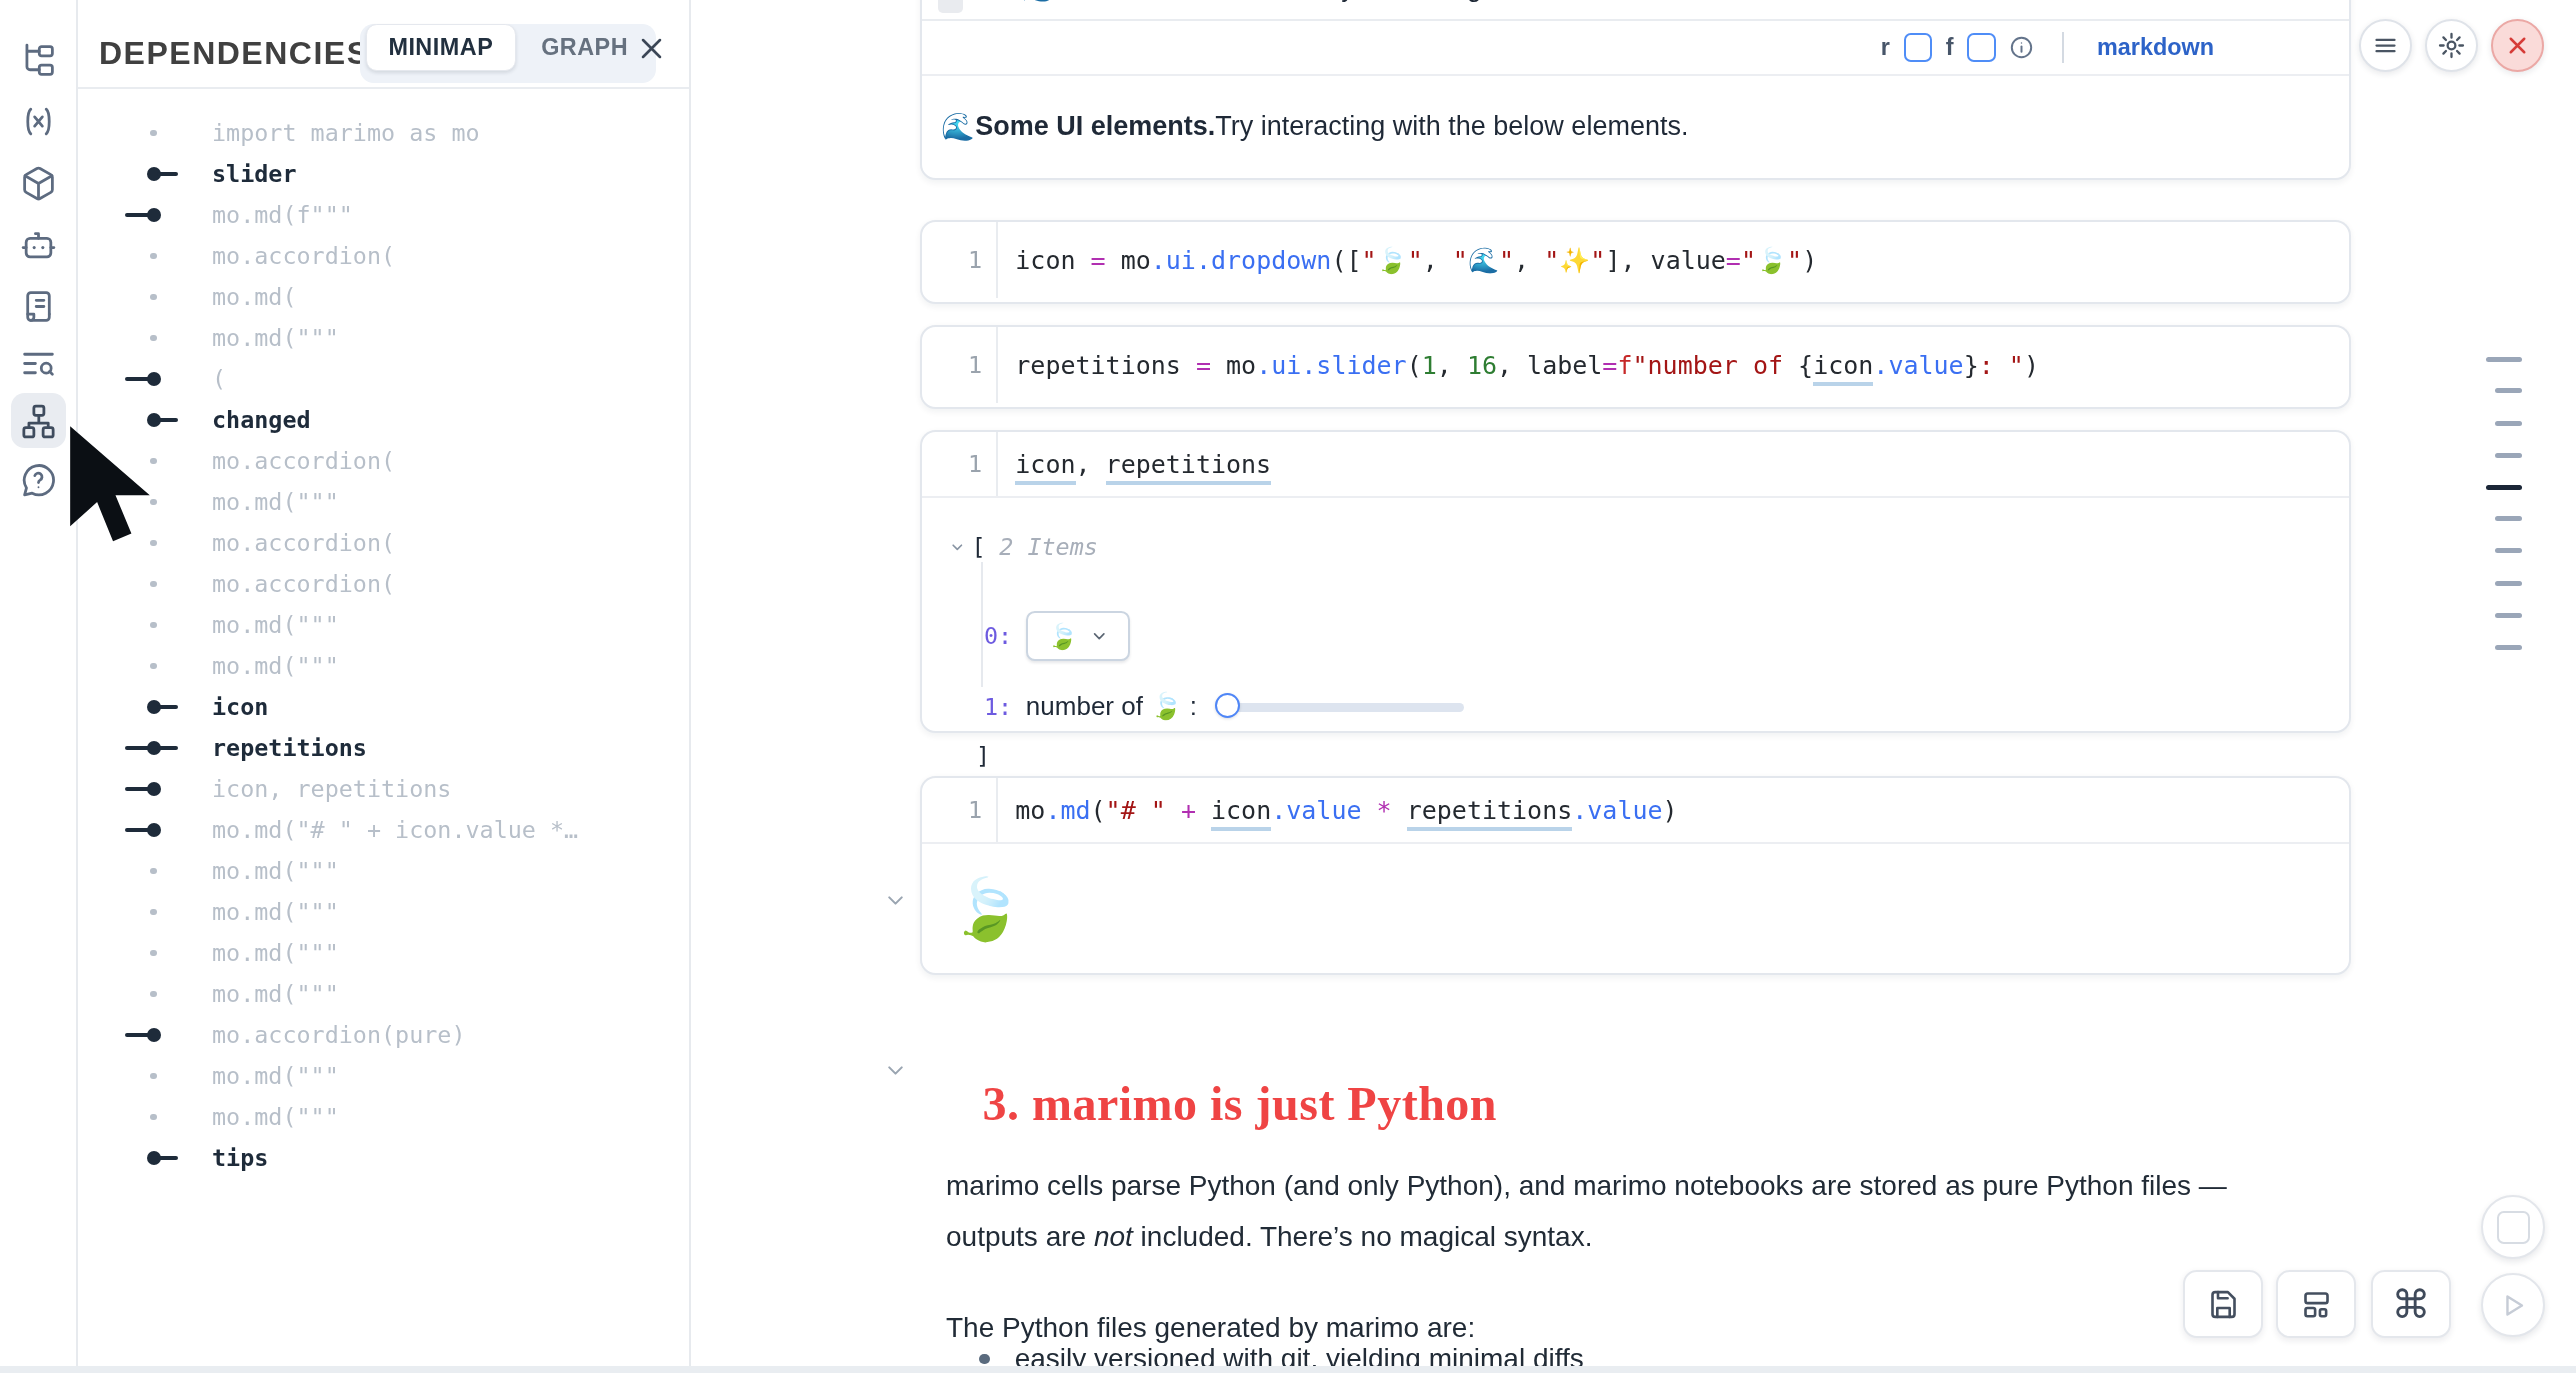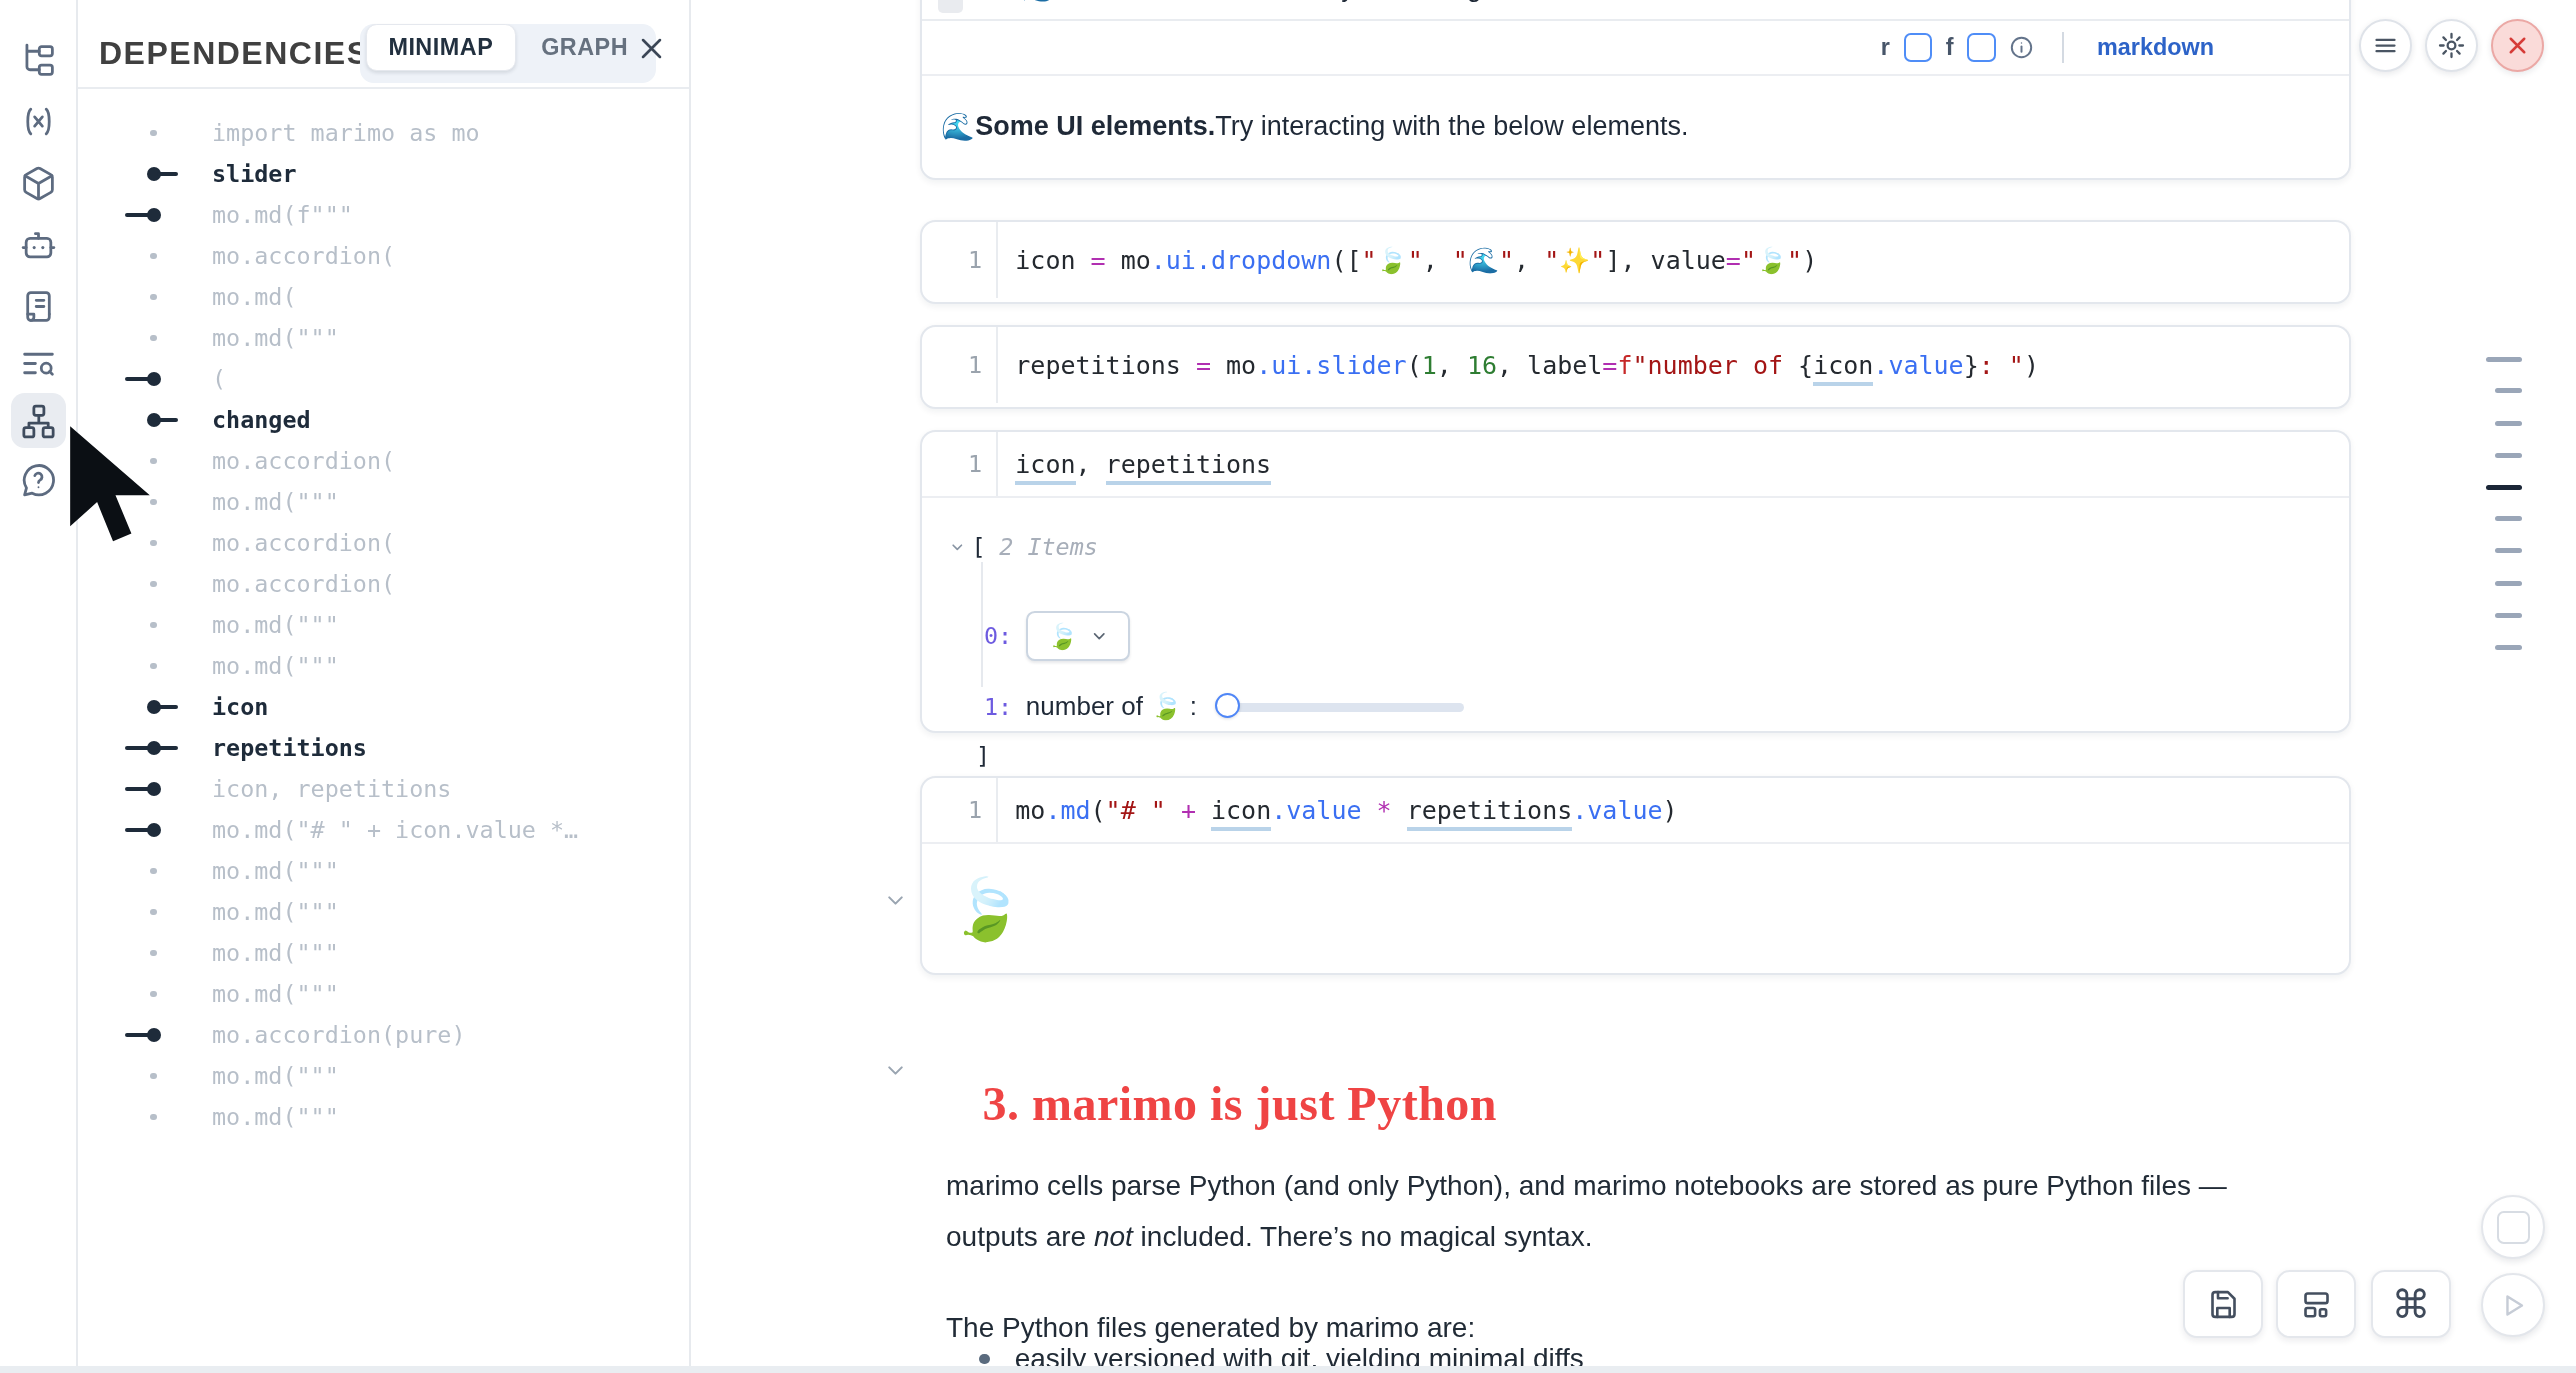--- a/index.html
+++ b/index.html
@@ -366,20 +366,27 @@
             <span class="mk-dot-dim"></span>
           </span>
           <span class="mm-label dim">mo.md("""</span>
         </div>
         <div class="mm-row">
           <span class="mk">
             <span class="mk-dot-dim"></span>
           </span>
           <span class="mm-label dim">mo.md("""</span>
         </div>
+        <div class="mm-row">
+          <span class="mk">
+            <span class="mk-dot"></span>
+            <span class="mk-tail-r"></span>
+          </span>
+          <span class="mm-label dark">tips</span>
+        </div>
       </div>
   </section>
 
   <main class="notebook">
 
     <div class="cell cell-md">
       <div class="md-editor-row">
         <span class="md-badge"></span>
         <span class="md-src"><b>🌊 Some UI elements.**</b><span> Try interacting with the below elements.</span></span>
       </div>

